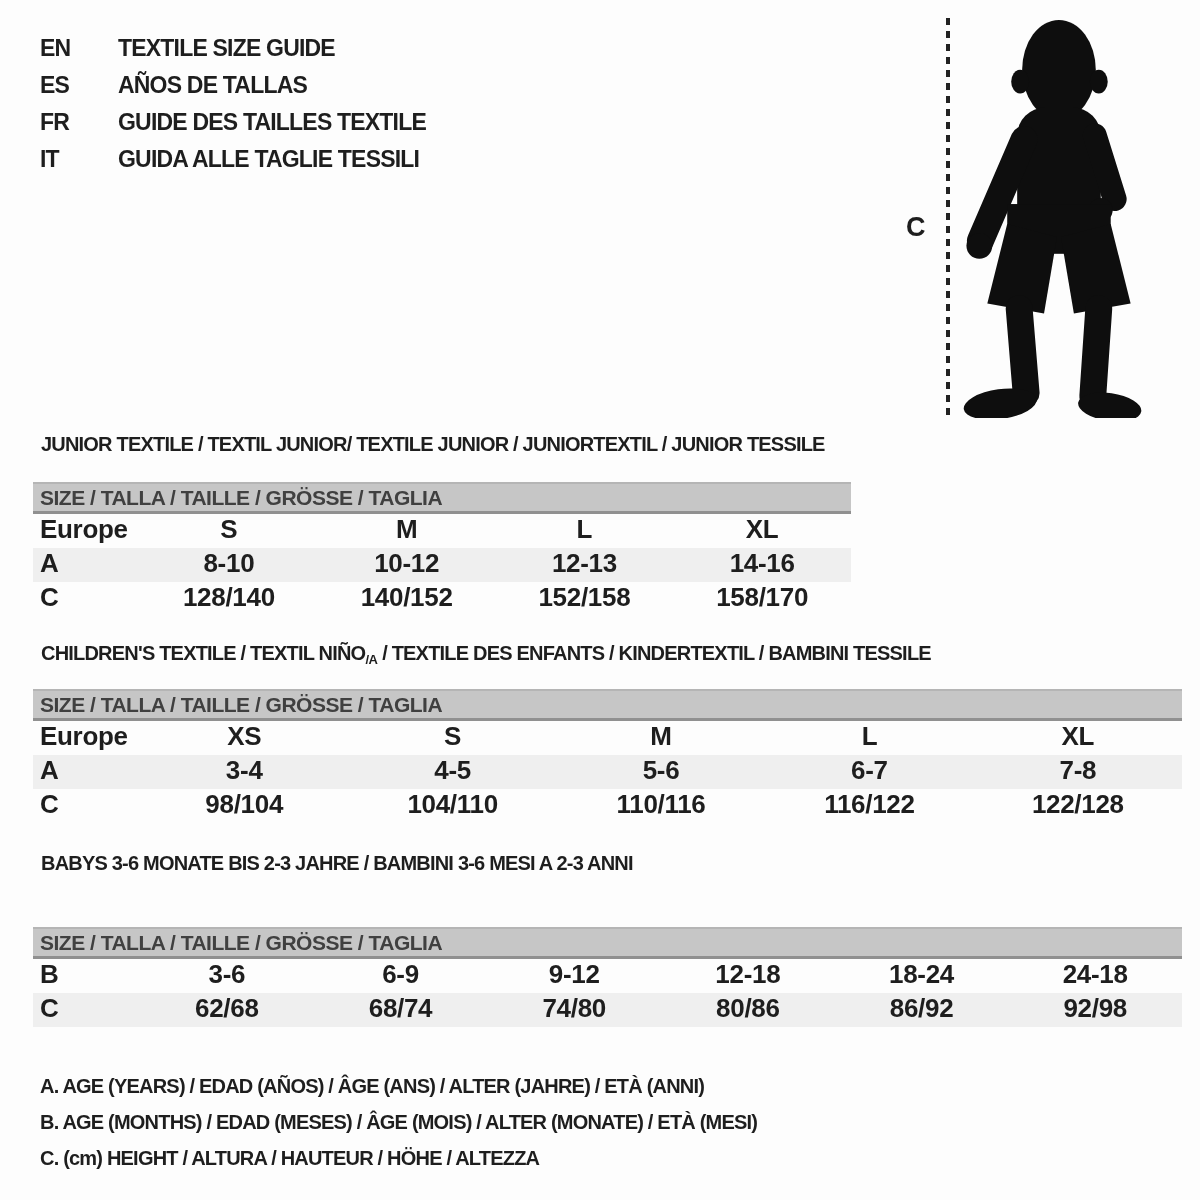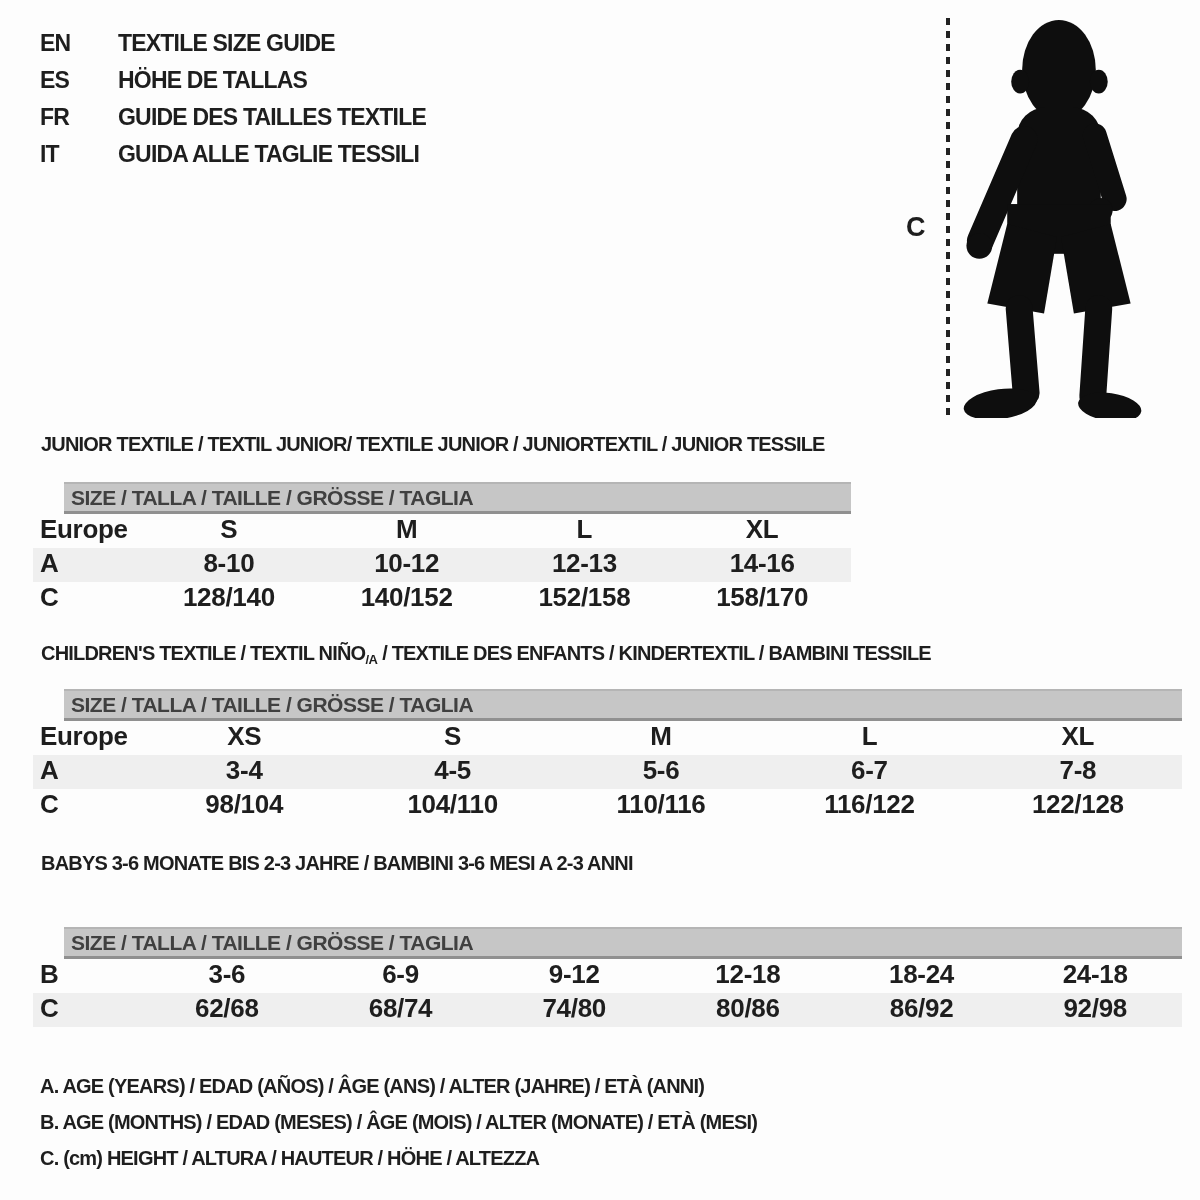--- a/index.html
+++ b/index.html
@@ -8,21 +8,21 @@
     background: #fdfdfd;
     color: #1e1e1e;
     font-family: "Liberation Sans", sans-serif;
     font-weight: 700;
     position: relative;
     overflow: hidden;
   }
 
   
   .lang-list { position: absolute; left: 40px; top: 30px; }
-  .lang-row { display: flex; height: 37px; font-size: 23px; letter-spacing: -0.8px; }
+  .lang-row { display: flex; height: 37px; align-items: center; font-size: 23px; letter-spacing: -0.8px; }
   .lang-code { width: 78px; }
 
   
   .dash-line {
     position: absolute; left: 946px; top: 18px; width: 4px; height: 398px;
     background: repeating-linear-gradient(to bottom, #222 0 7px, transparent 7px 13px);
   }
   .c-label { position: absolute; left: 906px; top: 212px; font-size: 27px; }
   .baby-svg { position: absolute; left: 962px; top: 10px; }
 
@@ -41,41 +41,40 @@
 
   .st-header {
     height: 27px;
     background: #c6c6c6;
     border-top: 2px solid #b5b5b5;
     border-bottom: 3px solid #909090;
     display: flex; align-items: center;
     padding-left: 7px;
     font-size: 21px; letter-spacing: -0.5px;
     color: #404040;
-    margin-left: 31px;
   }
   .st-row { display: flex; height: 34px; align-items: flex-start; font-size: 26px; letter-spacing: -0.3px; }
   .st-row.stripe { background: #efefef; }
   .st-cell-label { width: 100px; padding-left: 7px; }
   .st-cell { flex: 1; text-align: center; }
 
   
   .legend { position: absolute; left: 40px; top: 1068px; font-size: 20px; line-height: 36px; letter-spacing: -0.8px; }
 </style>
 </head>
 <body>
 
 <div class="lang-list">
     <div class="lang-row">
       <span class="lang-code">EN</span>
       <span>TEXTILE SIZE GUIDE</span>
     </div>
     <div class="lang-row">
       <span class="lang-code">ES</span>
-      <span>HÖHE DE TALLAS</span>
+      <span>AÑOS DE TALLAS</span>
     </div>
     <div class="lang-row">
       <span class="lang-code">FR</span>
       <span>GUIDE DES TAILLES TEXTILE</span>
     </div>
     <div class="lang-row">
       <span class="lang-code">IT</span>
       <span>GUIDA ALLE TAGLIE TESSILI</span>
     </div>
   </div>

